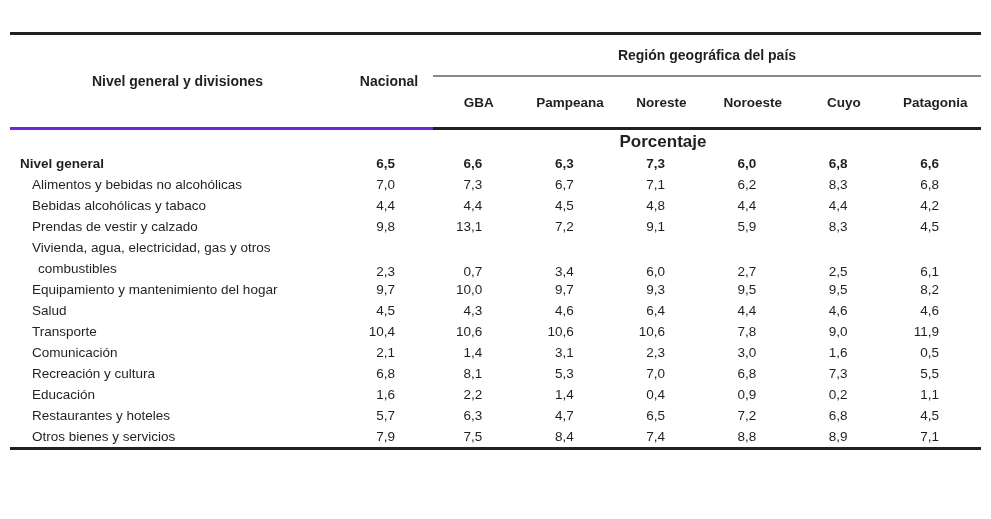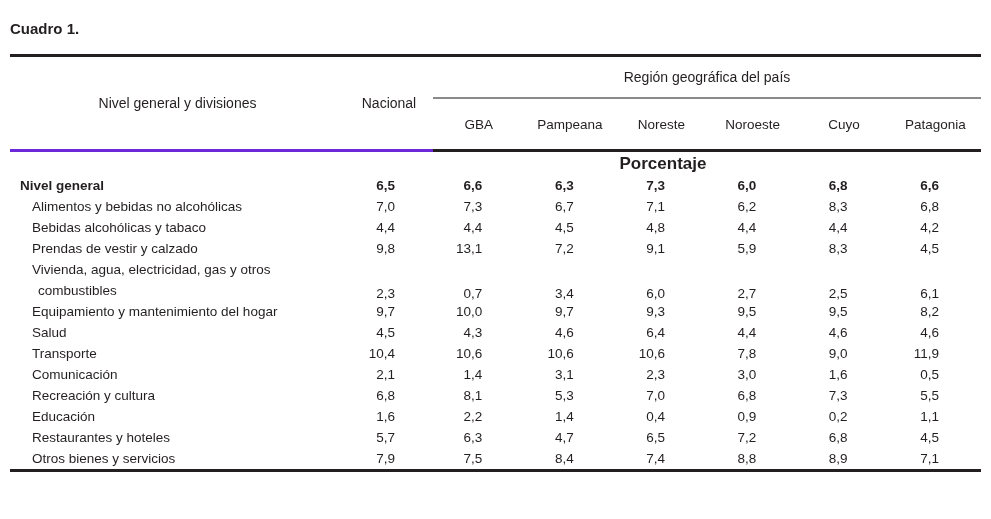--- a/index.html
+++ b/index.html
@@ -20,21 +20,21 @@
     border-collapse:collapse;
     table-layout:fixed;
     width:971px;
     margin-top:14px;
     border-top:3px solid #231f20;
     border-bottom:3px solid #231f20;
   }
   col.c-label { width:335px; }
   col.c-nac   { width:88px; }
 
-  thead th { font-weight:normal; font-size:14px; padding:0; }
+  thead th { font-weight:bold; font-size:14px; padding:0; }
   th.h-div, th.h-nac {
     vertical-align:middle; text-align:center;
     border-bottom:3px solid #6d28d9;
   }
   th.h-group {
     height:40px; vertical-align:middle; text-align:center;
     border-bottom:2px solid #8a8a8a;
   }
   th.h-region {
     height:50px; vertical-align:middle; text-align:center;
@@ -52,21 +52,20 @@
   tr.two-line td { vertical-align:bottom; }
   tr.two-line td div { line-height:21px; }
   tr.two-line .wrap-line { padding-left:6px; }
 </style>
 </head>
 <body>
 
 <div class="page">
 
   <div class="title">
-    <div class="title-label">Cuadro 1.</div>
     <div class="title-text">
     </div>
   </div>
 
   <table class="ipc">
     <colgroup>
       <col class="c-label">
         <col class="c-nac">
       <col>
         <col>

